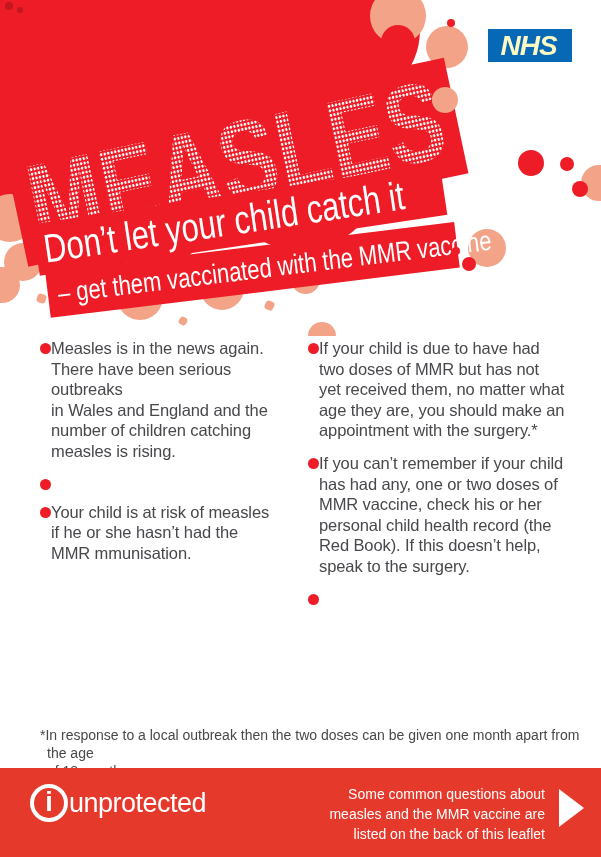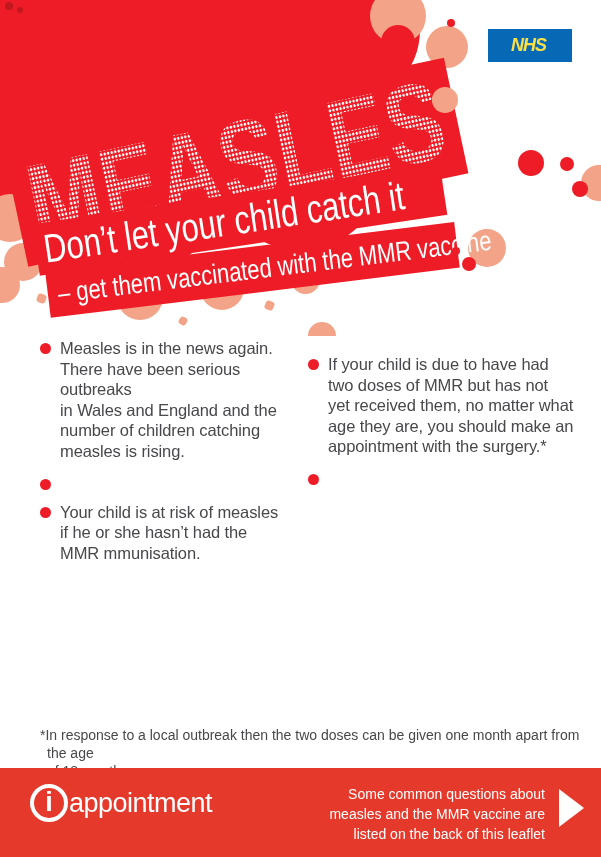--- a/index.html
+++ b/index.html
@@ -67,29 +67,29 @@
               transform-origin:0 50%; padding-left:8px; }
   .strip-b1 .bt { color:#fff; font-size:40px; line-height:1; display:inline-block;
                   transform:scaleX(0.78); transform-origin:0 50%; white-space:nowrap; }
   .strip-b2 { left:48px; top:272px; width:412px; height:46px; transform:rotate(-7deg);
               transform-origin:0 50%; padding-left:10px; }
   .strip-b2 .bt { color:#fff; font-size:27.5px; line-height:1; display:inline-block;
                   transform:scaleX(0.80); transform-origin:0 50%; white-space:nowrap; }
 
   .nhs-logo { position:absolute; left:488px; top:29px; width:84px; height:33px;
               background:#0769B5; z-index:5; display:flex; align-items:center; justify-content:center; }
-  .nhs-logo span { color:#fde047; font-weight:bold; font-style:italic; font-size:18px;
+  .nhs-logo span { color:#fef9c3; font-weight:bold; font-style:italic; font-size:28px;
                    letter-spacing:-1px; padding-right:3px; }
 
   
   .content { position:absolute; left:0; top:336px; width:601px; height:432px; background:#fff; }
   .col { position:absolute; top:2px; }
   .col-left  { left:40px;  width:258px; }
-  .col-right { left:308px; width:268px;margin-top:16px; }
-  .bullet-item { display:flex; gap:9px; margin-bottom:12px; }
+  .col-right { left:308px; width:268px; }
+  .bullet-item { display:flex; margin-bottom:12px; }
   .bullet-dot { flex:0 0 11px; width:11px; height:11px; border-radius:50%;
                 background:#ED1C26; margin-top:5px; }
   .bullet-text { font-size:16.5px; line-height:20.6px; color:#49474B;
                  letter-spacing:-0.1px; white-space:pre-line; }
   .footnote { position:absolute; left:40px; top:390px; width:540px;
               font-size:14px; line-height:18px; color:#49474B;
               padding-left:7px; text-indent:-7px; white-space:pre-line; }
 
   
   .footer { position:absolute; left:0; top:768px; width:601px; height:89px; background:#E64B33;
@@ -188,33 +188,42 @@
       <div class="bullet-item">
         <span class="bullet-dot"></span>
         <p class="bullet-text">If your child is due to have had
 two doses of MMR but has not
 yet received them, no matter what
 age they are, you should make an
 appointment with the surgery.*</p>
       </div>
       <div class="bullet-item">
         <span class="bullet-dot"></span>
+        <p class="bullet-text">If you can’t remember if your child
+has had any, one or two doses of
+MMR vaccine, check his or her
+personal child health record (the
+Red Book). If this doesn’t help,
+speak to the surgery.</p>
+      </div>
+      <div class="bullet-item">
+        <span class="bullet-dot"></span>
       </div>
     </div>
     <p class="footnote">*In response to a local outbreak then the two doses can be given one month apart from the age
 of 18 months.</p>
   </main>
 
   <footer class="footer">
     <div class="brand">
       <div class="logo-row">
         <span class="i-circle">
           <span>i</span>
         </span>
-        <span class="logo-text">appointment</span>
+        <span class="logo-text">unprotected</span>
       </div>
     </div>
     <p class="footer-note">Some common questions about
 measles and the MMR vaccine are
 listed on the back of this leaflet</p>
     <span class="arrow-right"></span>
   </footer>
 
 </div>
 

